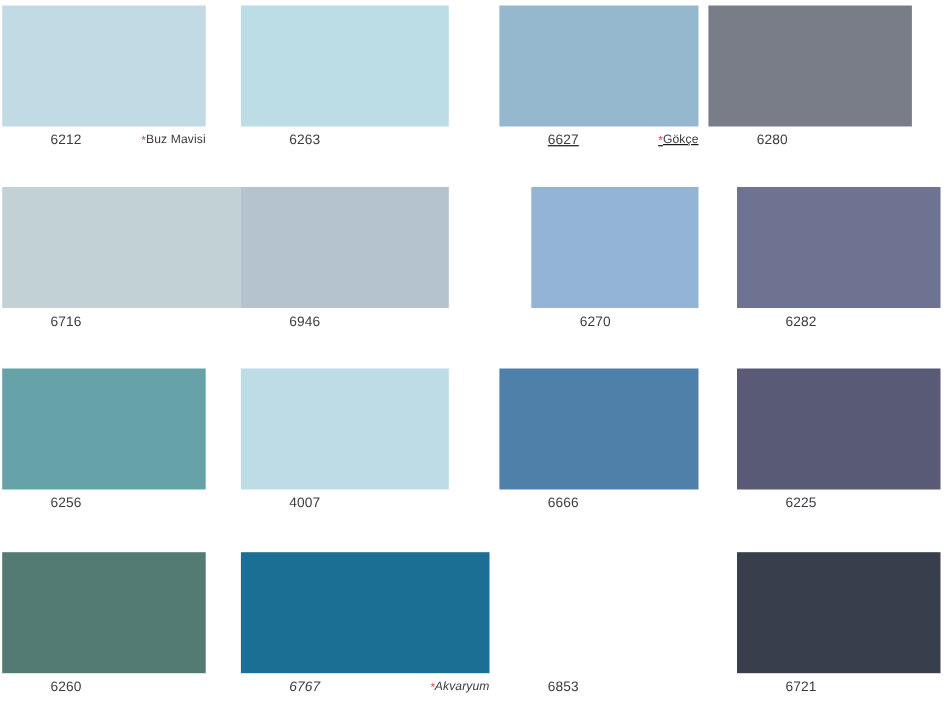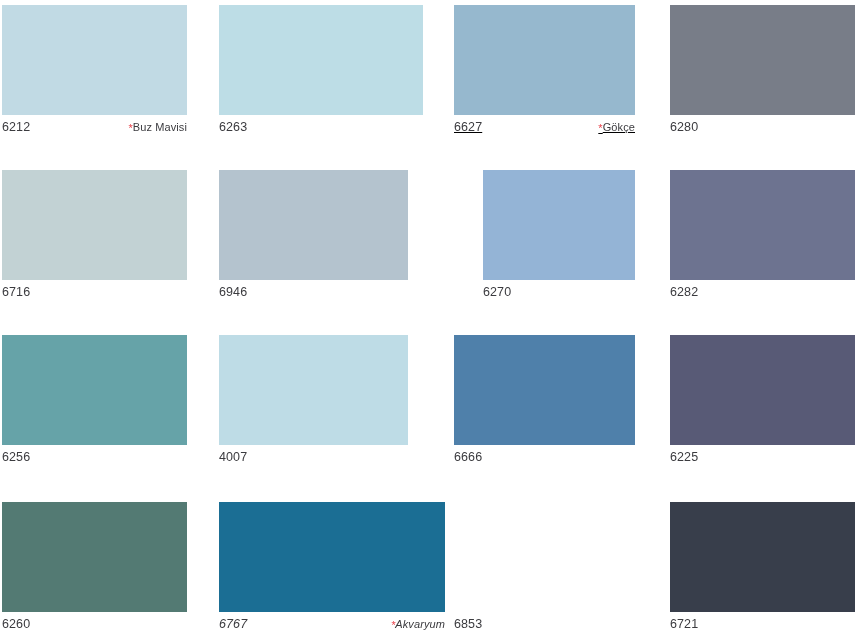--- a/index.html
+++ b/index.html
@@ -41,20 +41,21 @@
     padding-top: 4px;
     font-size: 12.5px;
     line-height: 16px;
     color: #3b3b3f;
     letter-spacing: 0.1px;
     white-space: nowrap;
   }
   .swatch-code {
     color: #3b3b3f;
     font-size: 12.5px;
+    margin-left: 44px;
   }
   .swatch-name-wrap {
     display: flex;
     flex-direction: row;
     align-items: baseline;
   }
   .swatch-star {
     color: #e8414a;
     font-size: 11px;
     line-height: 11px;
@@ -74,43 +75,43 @@
     <div class="swatch-cell" style="left: 2px; top: 5px; width: 185px;">
       <div class="swatch-chip" style="height: 110px; background-color: rgb(193, 218, 228);"></div>
       <div class="swatch-caption">
         <span class="swatch-code">6212</span>
         <span class="swatch-name-wrap">
           <span class="swatch-star">*</span>
           <span class="swatch-name">Buz Mavisi</span>
         </span>
       </div>
     </div>
-    <div class="swatch-cell" style="left: 219px; top: 5px; width: 204px; text-align: center;">
+    <div class="swatch-cell" style="left: 219px; top: 5px; width: 189px; text-align: center;">
       <div class="swatch-chip" style="height: 110px; background-color: rgb(189, 221, 230);"></div>
       <div class="swatch-caption">
         <span class="swatch-code">6263</span>
       </div>
     </div>
     <div class="swatch-cell" style="left: 454px; top: 5px; width: 181px; text-decoration: underline;">
       <div class="swatch-chip" style="height: 110px; background-color: rgb(150, 184, 206);"></div>
       <div class="swatch-caption">
         <span class="swatch-code">6627</span>
         <span class="swatch-name-wrap">
           <span class="swatch-star">*</span>
           <span class="swatch-name">Gökçe</span>
         </span>
       </div>
     </div>
-    <div class="swatch-cell" style="left: 670px; top: 5px; width: 185px;">
+    <div class="swatch-cell" style="left: 644px; top: 5px; width: 185px;">
       <div class="swatch-chip" style="height: 110px; background-color: rgb(120, 125, 136);"></div>
       <div class="swatch-caption">
         <span class="swatch-code">6280</span>
       </div>
     </div>
-    <div class="swatch-cell" style="left: 2px; top: 170px; width: 185px;">
+    <div class="swatch-cell" style="left: 2px; top: 170px; width: 217px;">
       <div class="swatch-chip" style="height: 110px; background-color: rgb(194, 210, 212);"></div>
       <div class="swatch-caption">
         <span class="swatch-code">6716</span>
       </div>
     </div>
     <div class="swatch-cell" style="left: 219px; top: 170px; width: 189px;">
       <div class="swatch-chip" style="height: 110px; background-color: rgb(180, 195, 206);"></div>
       <div class="swatch-caption">
         <span class="swatch-code">6946</span>
       </div>

